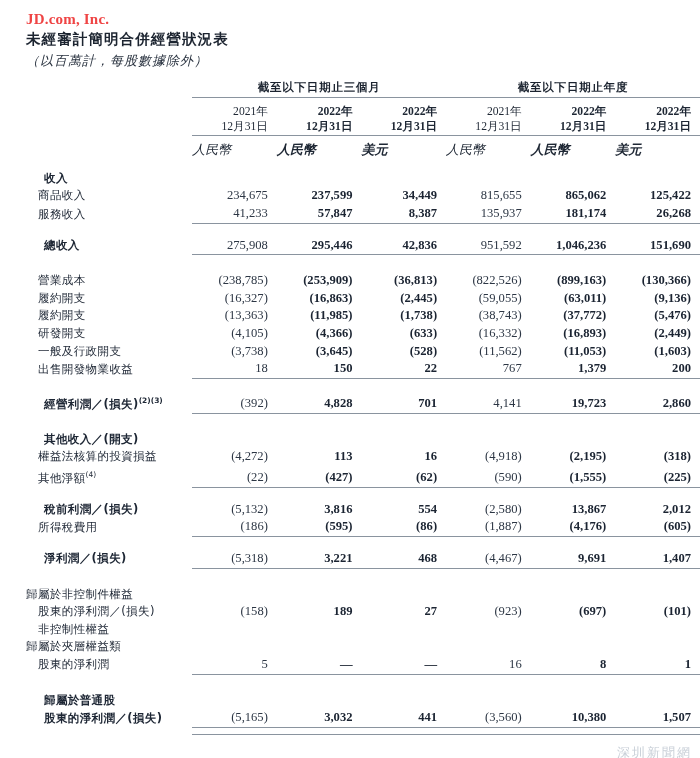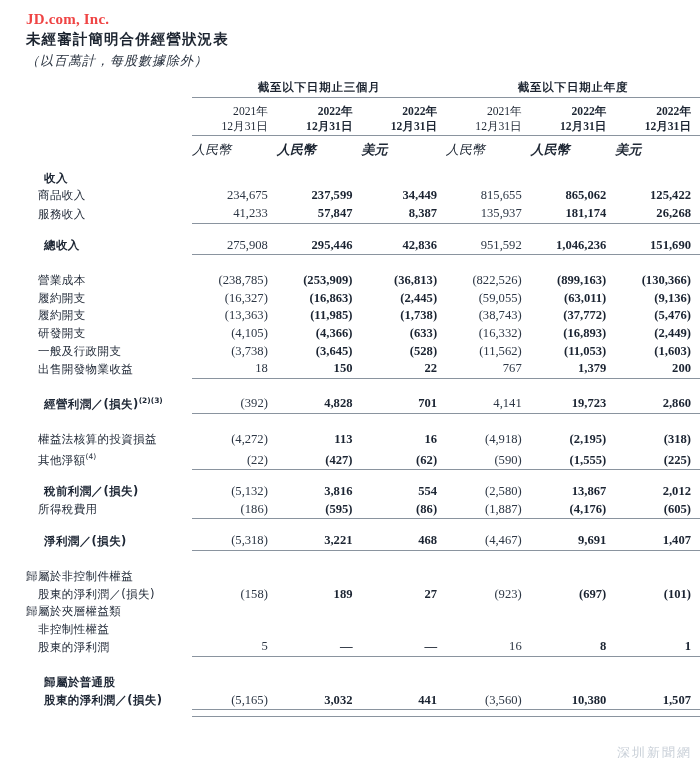--- a/index.html
+++ b/index.html
@@ -335,20 +335,24 @@
         <td class="rl"></td>
         <td class="rl"></td>
         <td class="rl"></td>
   </tr>
 
   <tr class="gap-row">
         <td colspan="7"></td>
       </tr>
 
   <tr>
+    <td class="lbl b">其他收入／(開支)</td>
+    <td colspan="6"></td>
+  </tr>
+  <tr>
     <td class="lbl ind1">權益法核算的投資損益</td>
     <td class="num lt">(4,272)</td>
     <td class="num b">113</td>
     <td class="num b">16</td>
     <td class="num lt">(4,918)</td>
     <td class="num b">(2,195)</td>
     <td class="num b">(318)</td>
   </tr>
   <tr>
     <td class="lbl ind1"><span>其他淨額</span><span class="sup">(4)</span></td>
@@ -436,25 +440,25 @@
     <td class="lbl ind1">股東的淨利潤／(損失)</td>
     <td class="num lt">(158)</td>
     <td class="num b">189</td>
     <td class="num b">27</td>
     <td class="num lt">(923)</td>
     <td class="num b">(697)</td>
     <td class="num b">(101)</td>
   </tr>
 
   <tr>
+    <td class="lbl ind1">非控制性權益</td>
+    <td colspan="6"></td>
+  </tr>
+  <tr>
     <td class="lbl">歸屬於夾層權益類</td>
-    <td colspan="6"></td>
-  </tr>
-  <tr>
-    <td class="lbl ind1">非控制性權益</td>
     <td colspan="6"></td>
   </tr>
   <tr>
     <td class="lbl ind1">股東的淨利潤</td>
     <td class="num lt">5</td>
     <td class="num b">—</td>
     <td class="num b">—</td>
     <td class="num lt">16</td>
     <td class="num b">8</td>
     <td class="num b">1</td>

